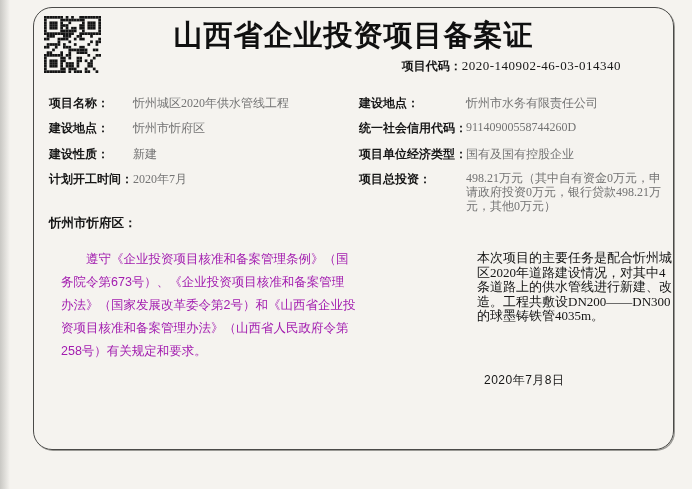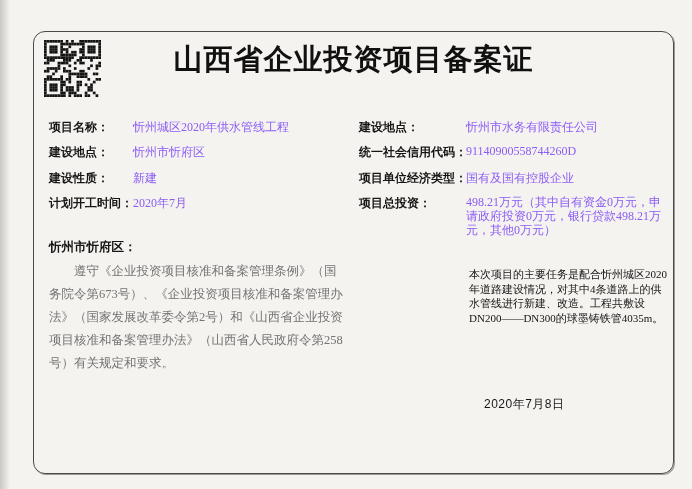--- a/index.html
+++ b/index.html
@@ -8,66 +8,66 @@
     background:linear-gradient(100deg,#e3e1dd 0%,#f6f5f1 4%,#f5f3ef 60%,#efedе9 92%,#eceae6 100%);
     background-color:#f5f3ef;
     font-family:"Liberation Sans",sans-serif;
     color:#161616;
   }
   .scan-edge{
     position:absolute;left:0;top:0;bottom:0;width:10px;
     background:linear-gradient(90deg,#c9c8c4,rgba(245,243,239,0));
   }
   .frame{
-    position:absolute;left:33px;top:31px;width:639px;height:441px;
-    border:1.6px solid #4a4a48;border-radius:12px;
+    position:absolute;left:33px;top:7px;width:639px;height:441px;
+    border:1.6px solid #4a4a48;border-radius:19px;
     box-shadow:1px 1px 0 #9a9995;
     background:transparent;
   }
   .qr{position:absolute;left:10px;top:8px;width:57px;height:57px;}
   .qr svg{display:block;}
   .title{
     position:absolute;left:0;right:0;top:8px;margin:0;
     text-align:center;font-size:29px;font-weight:bold;letter-spacing:1px;
     color:#101010;
   }
   .code-line{
     position:absolute;top:50px;right:52px;font-size:12px;white-space:nowrap;
   }
   .code-line .lbl{font-weight:bold;}
   .code-line .val{font-family:"Liberation Serif",serif;font-size:13px;letter-spacing:.5px;}
   .row-label{
     position:absolute;font-size:12px;font-weight:bold;white-space:nowrap;
   }
   .row-value{
     position:absolute;font-size:12px;font-family:"Liberation Serif",serif;
-    white-space:nowrap;color:#8b5cf6;
+    white-space:nowrap;color:#737373;
   }
   .row-value.wrap{white-space:normal;line-height:14px;}
   .lcol-label{left:15px;}
   .lcol-value{left:99px;}
   .rcol-label{left:325px;}
   .rcol-value{left:432px;}
   .r1{top:87px;} .r2{top:112px;} .r3{top:138px;font-family:Liberation Serif, serif;} .r4{top:163px;}
   .invest-value{width:200px;}
   .commit-label{
     position:absolute;left:15px;top:207px;font-size:12.5px;font-weight:bold;
   }
   .commit-text{
     position:absolute;left:15px;top:228px;width:295px;
-    font-size:12.5px;font-family:Liberation Serif, serif;
-    line-height:23px;text-indent:2em;color:#737373;margin:0;
+    font-size:12.5px;font-family:Liberation Sans, sans-serif;
+    line-height:23px;text-indent:2em;color:#a21caf;margin:12px;
   }
   .scale-label{
     position:absolute;left:319px;top:227px;font-size:12.5px;font-weight:bold;
   }
   .scale-text{
     position:absolute;left:427px;top:227px;width:200px;
-    font-size:11px;font-family:"Liberation Serif",serif;
-    line-height:14.5px;color:#141414;margin:8px;
+    font-size:13px;font-family:"Liberation Serif",serif;
+    line-height:14.5px;color:#141414;margin:16px;
   }
   .issue-date{
     position:absolute;left:450px;top:364px;font-size:12px;
     font-family:Liberation Sans, sans-serif;letter-spacing:.5px;
   }
 </style>
 </head>
 <body>
 
 <div class="scan-edge"></div>
@@ -301,20 +301,23 @@
         <rect x="32.57" y="54.29" width="2.71" height="2.71" fill="#141414"></rect>
         <rect x="35.29" y="54.29" width="2.71" height="2.71" fill="#141414"></rect>
         <rect x="40.71" y="54.29" width="2.71" height="2.71" fill="#141414"></rect>
         <rect x="43.43" y="54.29" width="2.71" height="2.71" fill="#141414"></rect>
         <rect x="51.57" y="54.29" width="2.71" height="2.71" fill="#141414"></rect>
       </svg>
   </div>
 
   <h1 class="title">山西省企业投资项目备案证</h1>
 
+  <div class="code-line">
+    <span class="lbl">项目代码：</span><span class="val">2020-140902-46-03-014340</span>
+  </div>
 
   <span class="row-label lcol-label r1">项目名称：</span>
   <span class="row-value lcol-value r1">忻州城区2020年供水管线工程</span>
 
   <span class="row-label lcol-label r2">建设地点：</span>
   <span class="row-value lcol-value r2">忻州市忻府区</span>
 
   <span class="row-label lcol-label r3">建设性质：</span>
   <span class="row-value lcol-value r3">新建</span>
 

